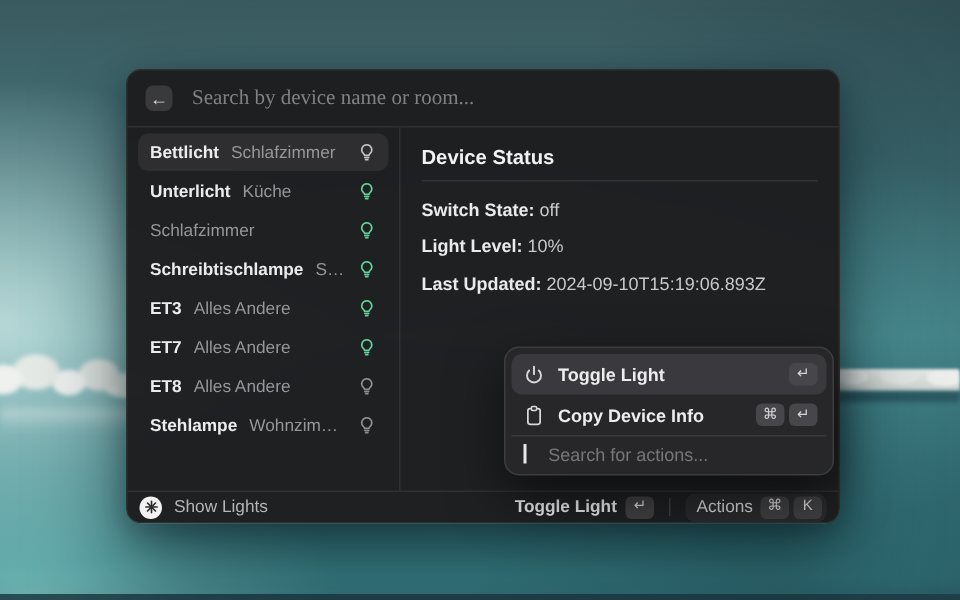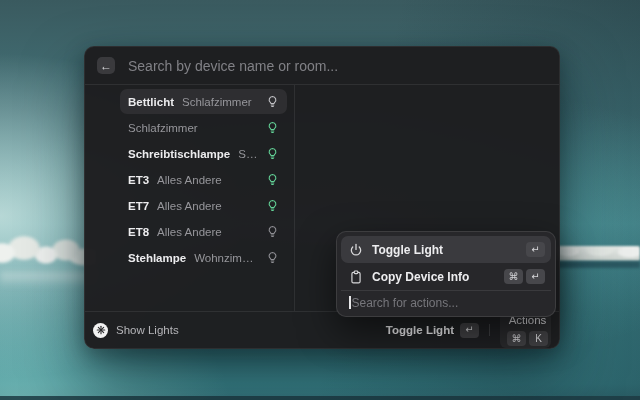--- a/index.html
+++ b/index.html
@@ -41,25 +41,25 @@
     background:rgba(30,30,32,0.98);border:1px solid rgba(255,255,255,0.07);border-radius:10px;
     box-shadow:0 30px 60px rgba(8,24,30,0.55), 0 6px 20px rgba(8,24,30,0.4);
     display:flex;flex-direction:column;color:#eaeaec;}
 
   
   .search-bar{height:38px;flex:0 0 38px;display:flex;align-items:center;gap:11px;padding:0 12px;
     border-bottom:1px solid rgba(255,255,255,0.08);}
   .back-btn{width:18px;height:17px;border-radius:5px;background:#3a3a3d;border:none;color:#d9d9db;
     display:flex;align-items:center;justify-content:center;font-size:12px;line-height:1;cursor:pointer;padding:0;}
   .search-input{flex:1;background:transparent;border:none;outline:none;color:#0ea5e9;
-    font-size:14px;font-family:Liberation Sans, sans-serif;}
+    font-size:14px;font-family:Liberation Serif, serif;}
   .search-input::placeholder{color:#818186;}
 
   
-  .body{flex:1;display:flex;min-height:0;padding-left:28px;}
+  .body{flex:1;display:flex;min-height:0;}
   .device-list{width:182px;flex:0 0 182px;border-right:1px solid rgba(255,255,255,0.08);
     padding:4px 7px;overflow:hidden;}
   .row{height:25px;margin-bottom:1px;display:flex;align-items:center;gap:8px;
     padding:0 8px;border-radius:7px;cursor:pointer;}
   .row.selected{background:#2e2e31;}
   .row .dname{font-size:11.5px;font-weight:700;color:#ececee;white-space:nowrap;}
   .row .droom{font-size:11.5px;color:#96969b;white-space:nowrap;overflow:hidden;text-overflow:ellipsis;}
   .row .bulb{margin-left:auto;flex:0 0 auto;}
   .row.on .bulb{color:#63d297;}
   .row.off .bulb{color:#8f8f94;}
@@ -77,36 +77,36 @@
   .footer{flex:0 0 21px;border-top:1px solid rgba(255,255,255,0.08);
     display:flex;align-items:center;padding:0 8px;gap:8px;}
   .ext-icon{width:15px;height:15px;border-radius:50%;background:#f2f2f2;display:flex;
     align-items:center;justify-content:center;flex:0 0 auto;}
   .ext-label{font-size:11.5px;color:#b5b5b9;}
   .footer-spacer{flex:1;}
   .footer-action{display:flex;align-items:center;gap:6px;cursor:pointer;}
   .footer-action .fa-label{font-size:11.5px;font-weight:700;color:#e9e9eb;}
   .footer-sep{width:1px;height:12px;background:rgba(255,255,255,0.14);margin:0 2px;}
   .actions-btn{display:flex;align-items:center;gap:5px;background:rgba(255,255,255,0.05);
-    border:none;border-radius:6px;padding:2px 3px 2px 7px;cursor:pointer;font-family:inherit;flex-direction:column;}
+    border:none;border-radius:6px;padding:2px 3px 2px 7px;cursor:pointer;font-family:inherit;}
   .actions-btn .fa-label{font-size:11.5px;color:#d3d3d6;}
   .kbd{min-width:19px;height:15px;padding:0 4px;border-radius:4px;background:#404043;
     color:#d6d6d9;font-size:10px;display:inline-flex;align-items:center;justify-content:center;line-height:1;}
 
   
   .actions-panel{position:absolute;right:3px;bottom:31px;width:220px;height:86px;
     background:rgba(39,39,42,0.99);border:1px solid rgba(255,255,255,0.1);border-radius:10px;
     box-shadow:0 14px 36px rgba(0,0,0,0.55);display:flex;flex-direction:column;padding:4px;}
   .action-row{height:27px;display:flex;align-items:center;gap:9px;padding:0 6px 0 8px;
     border-radius:7px;cursor:pointer;color:#d9d9db;}
   .action-row.selected{background:#3a3a3e;}
   .action-row .alabel{font-size:12px;font-weight:600;color:#ededef;flex:1;white-space:nowrap;}
   .action-row .kbd{background:#47474b;}
   .actions-search{margin-top:auto;border-top:1px solid rgba(255,255,255,0.09);
-    height:25px;display:flex;align-items:center;padding:2px 8px 0 8px;gap:1px;}
+    height:25px;display:flex;align-items:center;padding:2px 8px 0 8px;gap:15px;}
   .caret{width:1.5px;height:13px;background:#e8e8ea;display:inline-block;}
   .asearch-ph{font-size:12px;color:#76767b;}
 
   svg{display:block;}
 </style>
 </head>
 <body>
 
 <div class="stage">
 
@@ -131,20 +131,28 @@
       <div class="device-list" id="device-list">
           <div class="row off selected">
     <span class="dname">Bettlicht</span>
     <span class="droom">Schlafzimmer</span>
     <svg class="bulb" width="13" height="13" viewBox="0 0 24 24">
       <path d="M12 2.8a6.2 6.2 0 0 0-4 10.9c.7.6 1.1 1.3 1.3 2.1h5.4c.2-.8.6-1.5 1.3-2.1a6.2 6.2 0 0 0-4-10.9z" fill="none" stroke="currentColor" stroke-width="2"></path>
       <path d="M9.6 18.6h4.8M10.5 21.3h3" stroke="currentColor" stroke-width="2" stroke-linecap="round"></path>
     </svg>
   </div>
           <div class="row on">
+    <span class="dname">Unterlicht</span>
+    <span class="droom">Küche</span>
+    <svg class="bulb" width="13" height="13" viewBox="0 0 24 24">
+      <path d="M12 2.8a6.2 6.2 0 0 0-4 10.9c.7.6 1.1 1.3 1.3 2.1h5.4c.2-.8.6-1.5 1.3-2.1a6.2 6.2 0 0 0-4-10.9z" fill="none" stroke="currentColor" stroke-width="2"></path>
+      <path d="M9.6 18.6h4.8M10.5 21.3h3" stroke="currentColor" stroke-width="2" stroke-linecap="round"></path>
+    </svg>
+  </div>
+          <div class="row on">
     <span class="droom">Schlafzimmer</span>
     <svg class="bulb" width="13" height="13" viewBox="0 0 24 24">
       <path d="M12 2.8a6.2 6.2 0 0 0-4 10.9c.7.6 1.1 1.3 1.3 2.1h5.4c.2-.8.6-1.5 1.3-2.1a6.2 6.2 0 0 0-4-10.9z" fill="none" stroke="currentColor" stroke-width="2"></path>
       <path d="M9.6 18.6h4.8M10.5 21.3h3" stroke="currentColor" stroke-width="2" stroke-linecap="round"></path>
     </svg>
   </div>
           <div class="row on">
     <span class="dname">Schreibtischlampe</span>
     <span class="droom">Schlafzimmer</span>
     <svg class="bulb" width="13" height="13" viewBox="0 0 24 24">
@@ -179,20 +187,38 @@
           <div class="row off">
     <span class="dname">Stehlampe</span>
     <span class="droom">Wohnzimmer</span>
     <svg class="bulb" width="13" height="13" viewBox="0 0 24 24">
       <path d="M12 2.8a6.2 6.2 0 0 0-4 10.9c.7.6 1.1 1.3 1.3 2.1h5.4c.2-.8.6-1.5 1.3-2.1a6.2 6.2 0 0 0-4-10.9z" fill="none" stroke="currentColor" stroke-width="2"></path>
       <path d="M9.6 18.6h4.8M10.5 21.3h3" stroke="currentColor" stroke-width="2" stroke-linecap="round"></path>
     </svg>
   </div>
         </div>
 
+      <div class="detail">
+        <div class="detail-title">Device Status</div>
+        <hr class="detail-divider">
+        <div id="detail-fields">
+            <div class="field">
+    <span class="flabel">Switch State:</span>
+    <span class="fvalue"> off</span>
+  </div>
+            <div class="field">
+    <span class="flabel">Light Level:</span>
+    <span class="fvalue"> 10%</span>
+  </div>
+            <div class="field">
+    <span class="flabel">Last Updated:</span>
+    <span class="fvalue"> 2024-09-10T15:19:06.893Z</span>
+  </div>
+          </div>
+      </div>
     </div>
 
     <div class="actions-panel">
       <div id="actions-list">
           <div class="action-row selected" data-icon="power-icon">
     <svg class="icon-power" width="14" height="14" viewBox="0 0 24 24">
       <path d="M12 2.5v8.5" stroke="currentColor" stroke-width="2.2" stroke-linecap="round" fill="none"></path>
       <path d="M6.4 6.8a8 8 0 1 0 11.2 0" stroke="currentColor" stroke-width="2.2" stroke-linecap="round" fill="none"></path>
     </svg>
 

